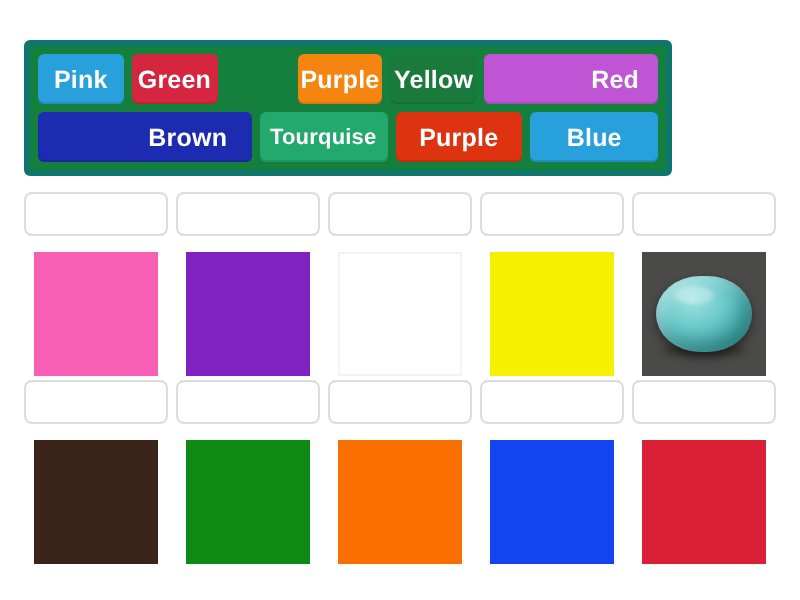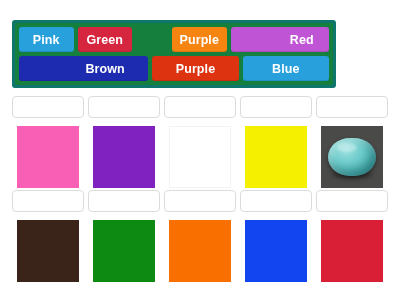--- a/index.html
+++ b/index.html
@@ -99,27 +99,33 @@
     <div class="wb-row">
       <div class="tile" style="background: rgb(40, 160, 219);">
           <span>Pink</span>
         </div>
       <div class="tile" style="background: rgb(214, 37, 63);">
           <span>Green</span>
         </div>
       <div class="tile" style="background: rgb(245, 132, 16); margin-left: 36px;">
           <span>Purple</span>
         </div>
+      <div class="tile" style="background: rgb(26, 122, 60);">
+          <span>Yellow</span>
+        </div>
       <div class="tile" style="background: rgb(191, 85, 212); padding-left: 44px;">
           <span>Red</span>
         </div>
     </div>
     <div class="wb-row">
       <div class="tile" style="background: rgb(28, 43, 175); padding-left: 43px;">
           <span>Brown</span>
+        </div>
+      <div class="tile small" style="background: rgb(35, 169, 110);">
+          <span>Tourquise</span>
         </div>
       <div class="tile" style="background: rgb(221, 51, 16);">
           <span>Purple</span>
         </div>
       <div class="tile" style="background: rgb(40, 160, 219);">
           <span>Blue</span>
         </div>
     </div>
   </div>
 

